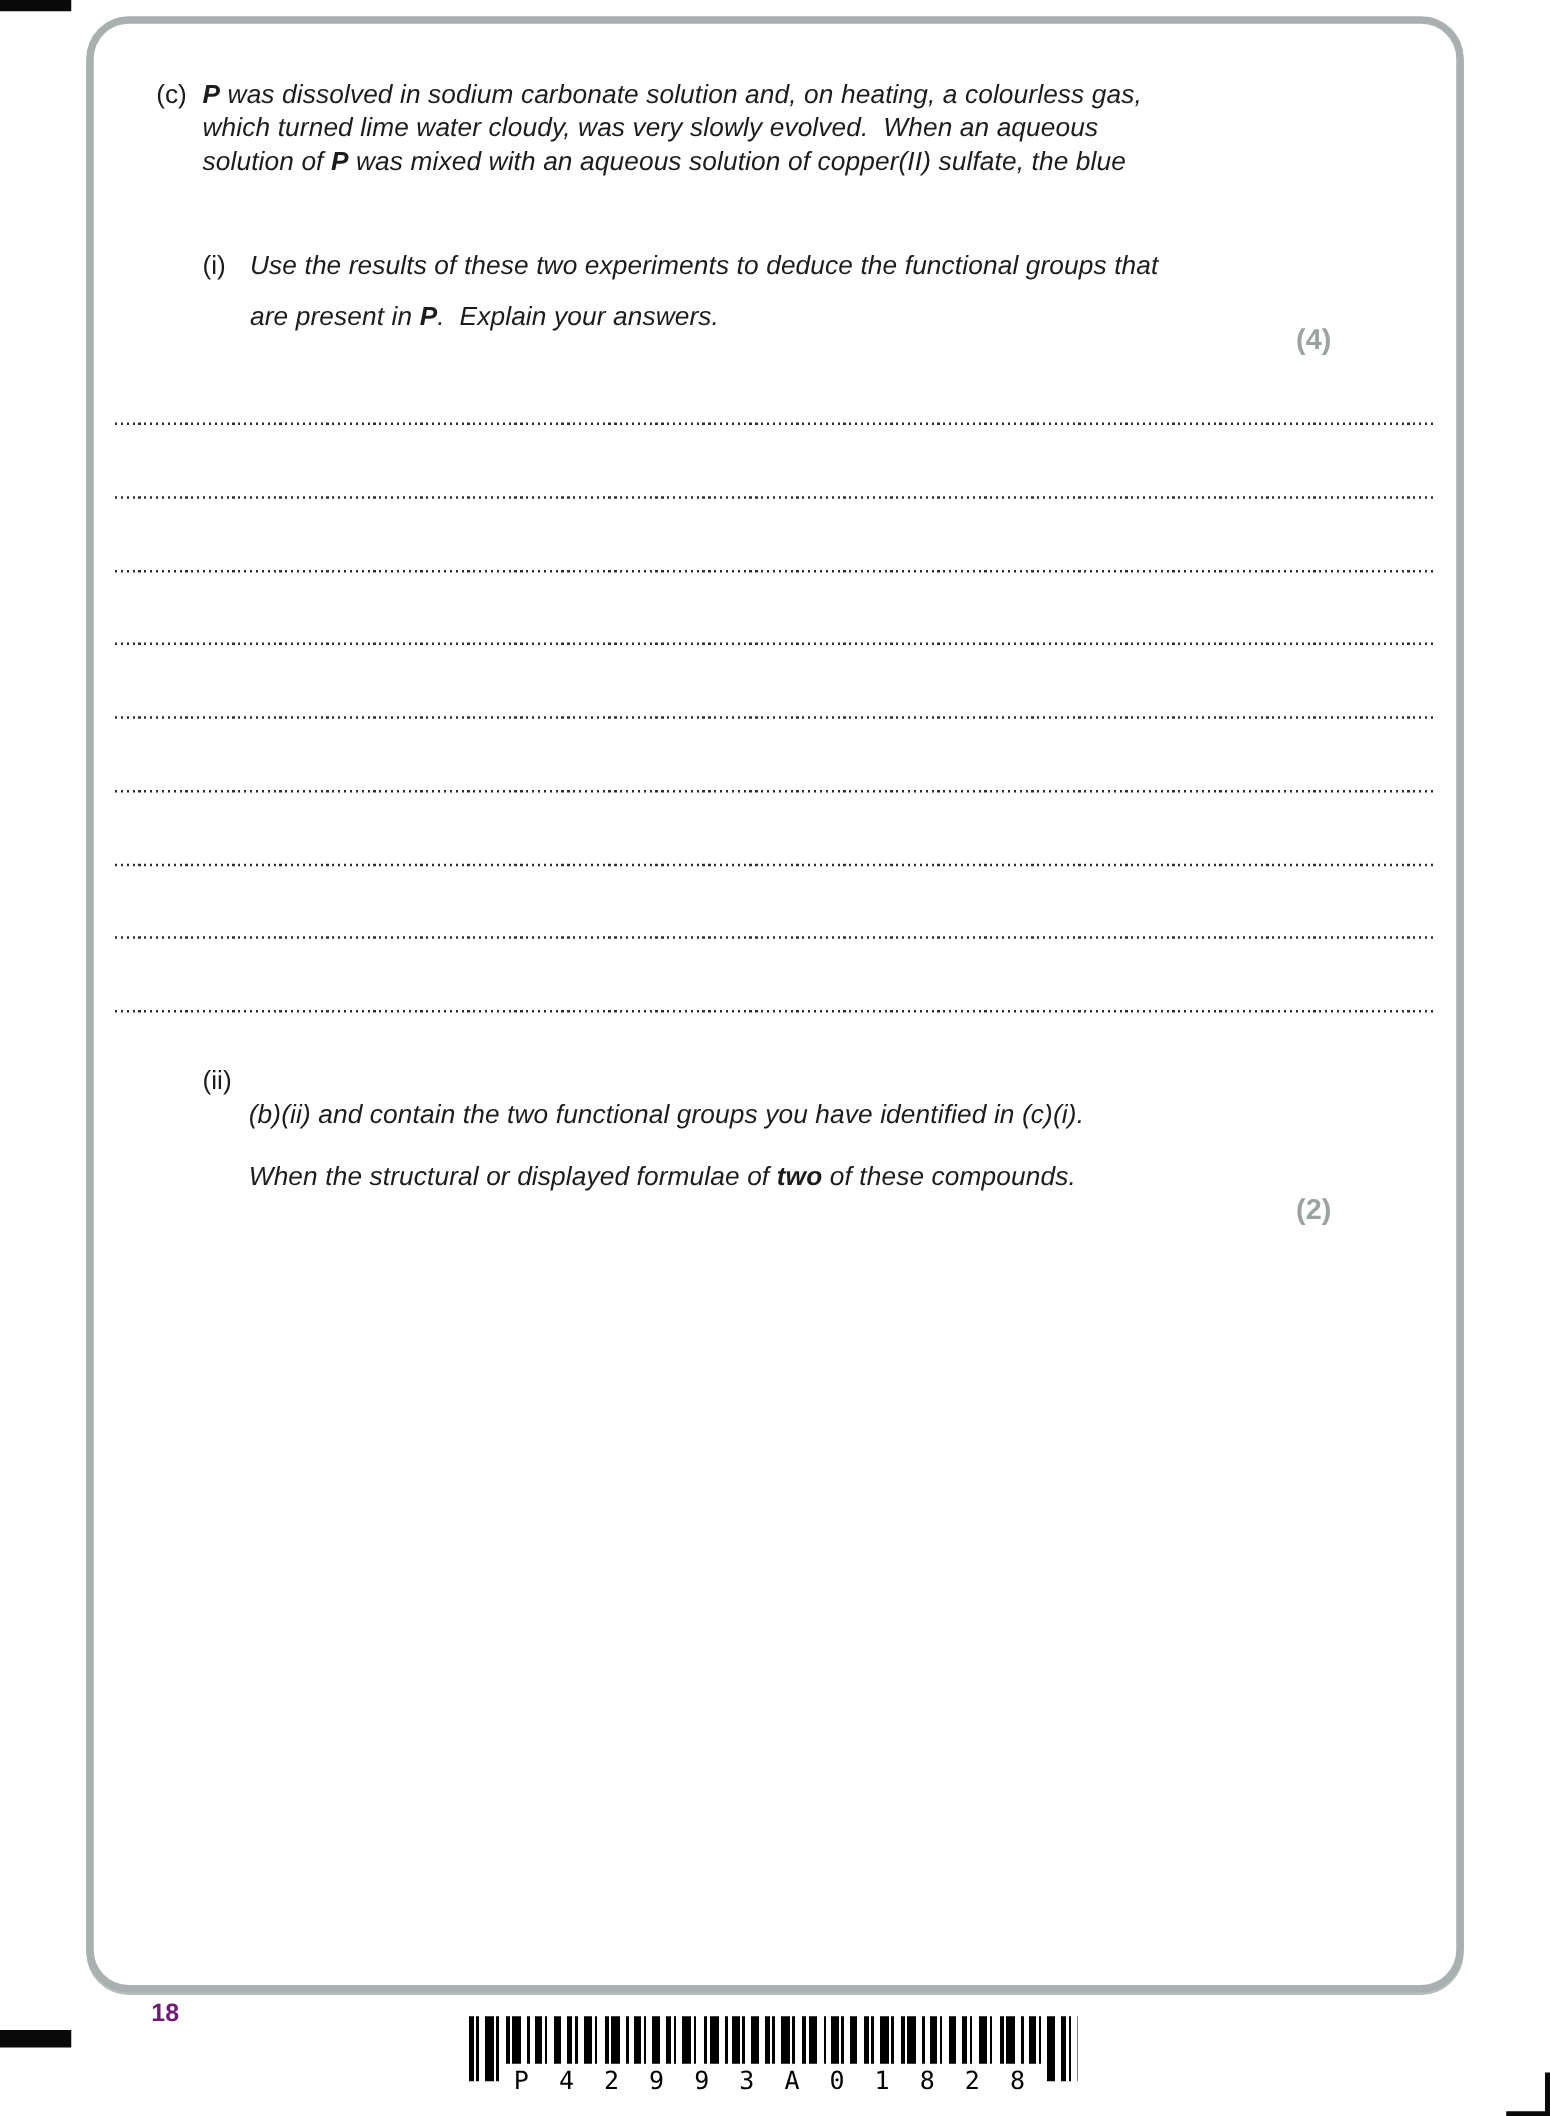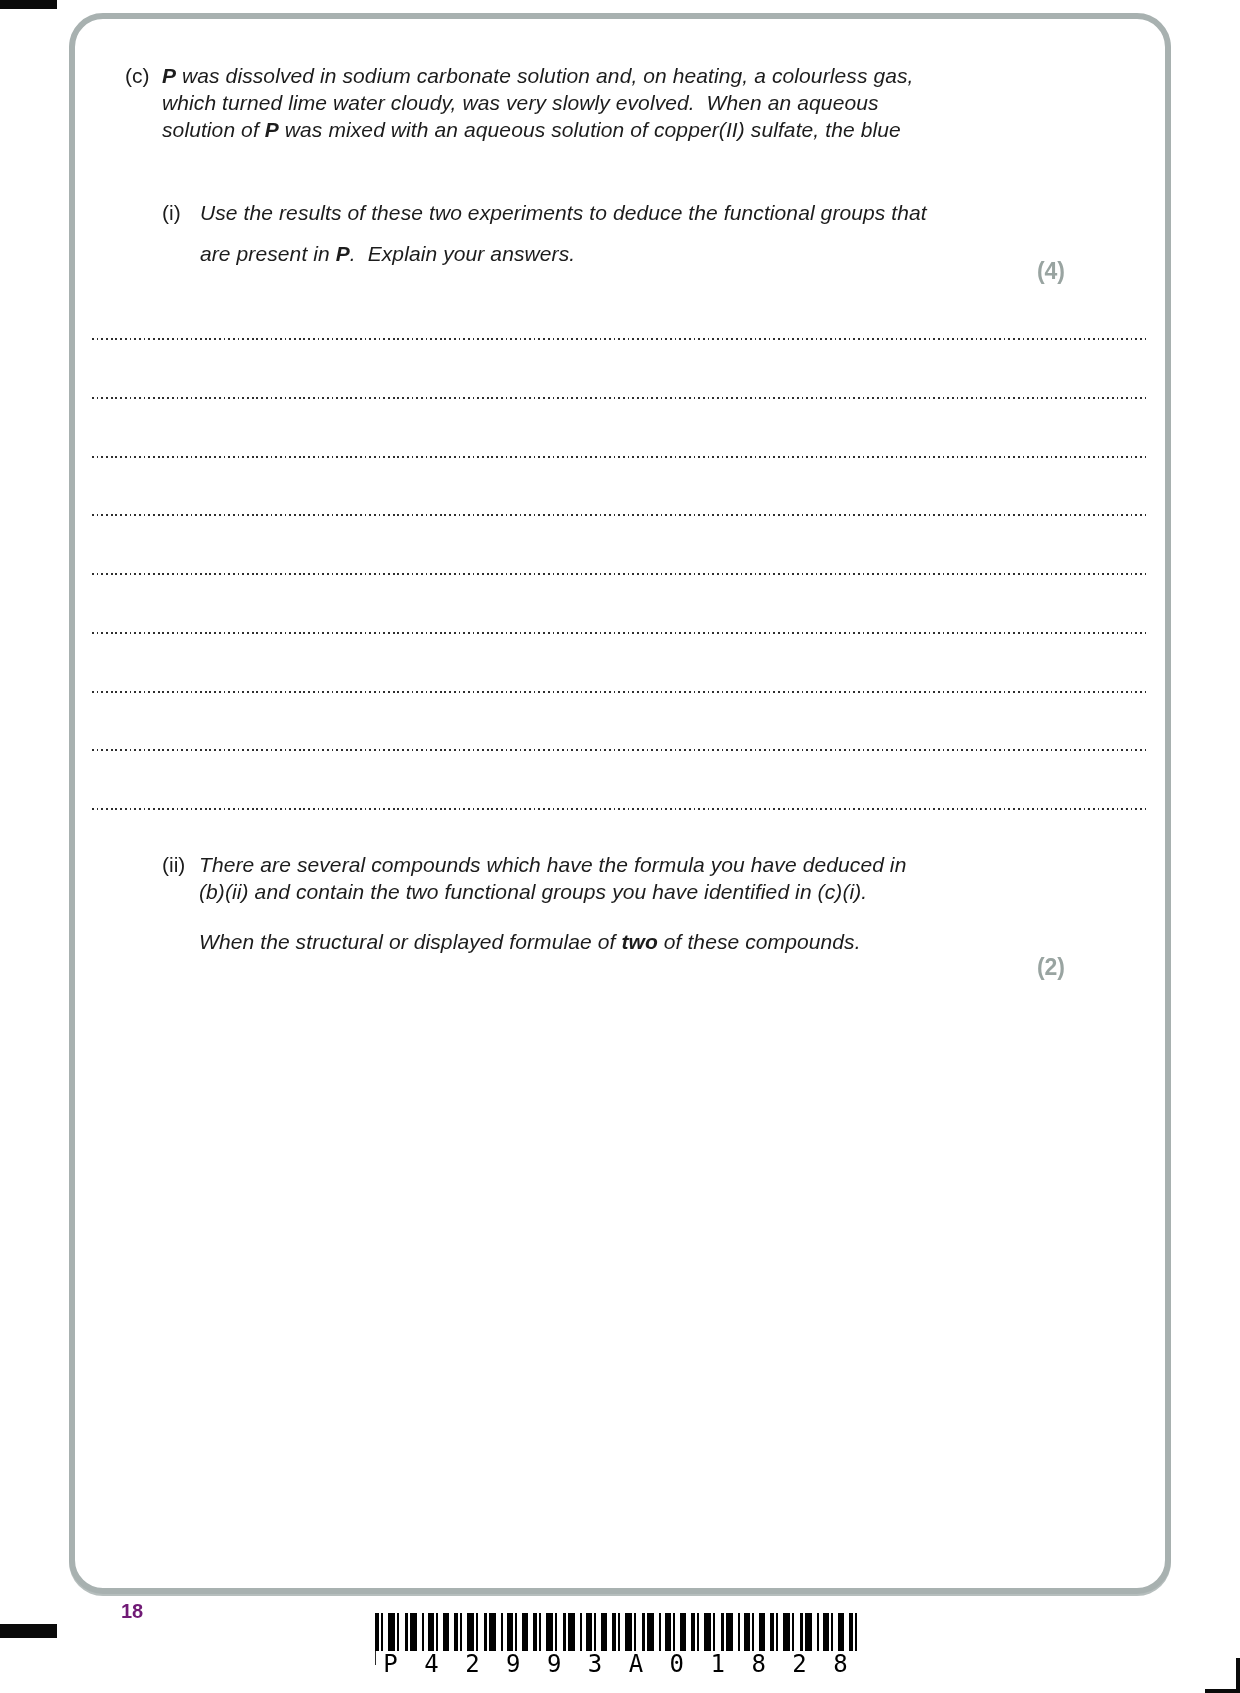--- a/index.html
+++ b/index.html
@@ -76,21 +76,21 @@
       #000 53px 59px, #fff 59px 61px,
       #000 61px 63px, #fff 63px 68px,
       #000 68px 74px, #fff 74px 79px);
   }
   .barcode-text{
     position:absolute;
     left:50%;top:38px;
     transform:translateX(-50%);
     background:#ffffff;
     font-family:"DejaVu Sans Mono", monospace;
-    font-size:24px;
+    font-size:20px;
     letter-spacing:6px;
     white-space:pre;
     padding:0 8px;
     line-height:26px;
     color:#000;
     text-align:center;
   }
 </style>
 </head>
 <body>
@@ -120,21 +120,20 @@
       <div class="dotline" style="top: 455.5px;"></div>
       <div class="dotline" style="top: 514.25px;"></div>
       <div class="dotline" style="top: 573px;"></div>
       <div class="dotline" style="top: 631.75px;"></div>
       <div class="dotline" style="top: 690.5px;"></div>
       <div class="dotline" style="top: 749.25px;"></div>
       <div class="dotline" style="top: 808px;"></div>
     </div>
 
   <div class="qlabel" style="left:162px;top:851px;">(ii)</div>
-  <div class="tline" style="left:199px;top:851px;"><span>There are several compounds which have the formula you have deduced in</span></div>
   <div class="tline" style="left:199px;top:878px;"><span>(b)(ii) and contain the two functional groups you have identified in (c)(i).</span></div>
   <div class="tline" style="left:199px;top:928px;"><span>When the structural or displayed formulae of </span><b>two</b><span> of these compounds.</span></div>
   <div class="marks" style="top:953px;">(2)</div>
 
   <div class="page-number">18</div>
   <div class="barcode">
     <div class="barcode-text">P 4 2 9 9 3 A 0 1 8 2 8</div>
   </div>
 
 </div>

